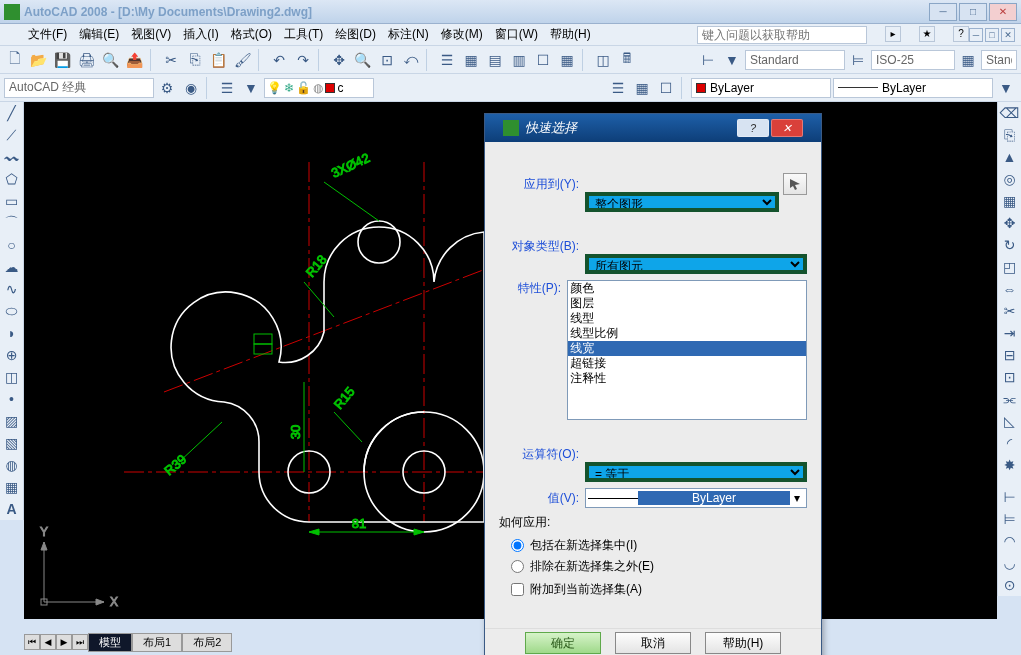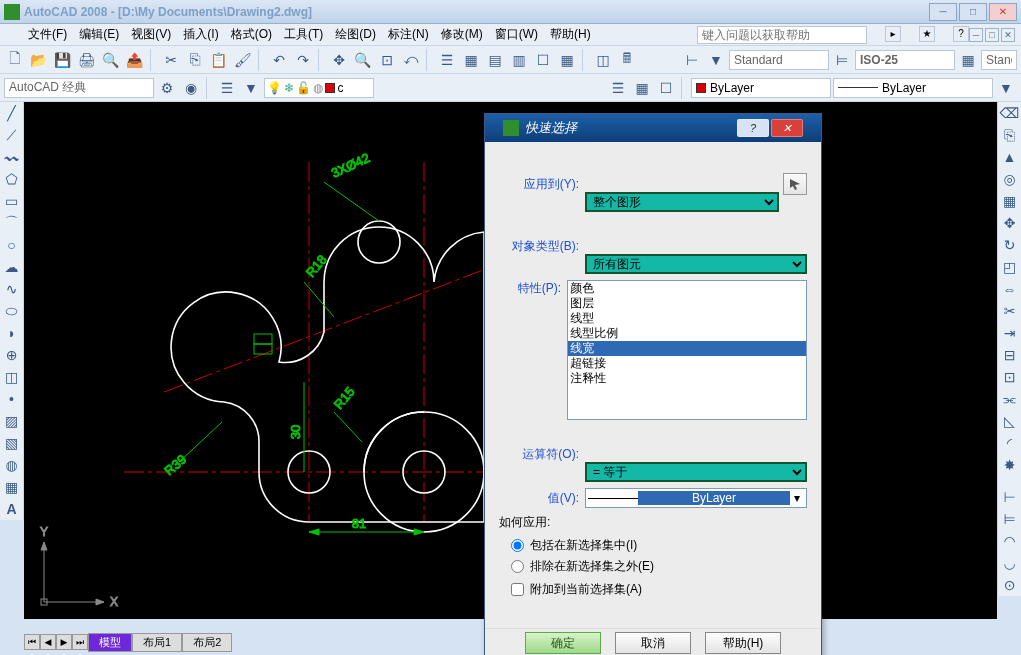--- a/index.html
+++ b/index.html
@@ -35,34 +35,34 @@
 .vbtn { height: 22px; display: flex; align-items: center; justify-content: center; font-size: 14px; color: #3a5a85; }
 
 
 .canvas { position: absolute; left: 24px; right: 24px; top: 102px; bottom: 36px; background: #000; overflow: hidden; }
 .canvas svg { position: absolute; left: 0; top: 0; }
 
 
 .modeltabs { position: absolute; left: 24px; bottom: 4px; height: 18px; display: flex; align-items: center; font-size: 11px; }
 .modeltabs .navb { width: 16px; height: 16px; border: 1px solid #999; background: #ddd; display: flex; align-items: center; justify-content: center; font-size: 9px; }
 .modeltabs .tab { padding: 1px 10px; background: #ddd; border: 1px solid #999; }
-.modeltabs .tab.active { background: #6d28d9; color: #fff; }
+.modeltabs .tab.active { background: #0f172a; color: #fff; }
 
 
 .dialog { position: absolute; left: 484px; top: 113px; width: 338px; background: #ececec; border: 1px solid #3a5a85; box-shadow: 2px 2px 6px rgba(0,0,0,0.3); }
 .dialog .dtitle { height: 28px; background: linear-gradient(#1e5fa8, #0d3e78); display: flex; align-items: center; padding: 0 18px; color: #fff; font-size: 13px; font-style: italic; }
 .dialog .dtitle .dicon { width: 16px; height: 16px; background: #2f8f2f; margin-right: 6px; }
 .dialog .dtitle .dbtns { margin-left: auto; display: flex; gap: 2px; }
 .dialog .dtitle .dbtn { width: 32px; height: 18px; display: flex; align-items: center; justify-content: center; font-size: 11px; border: 1px solid rgba(255,255,255,0.3); border-radius: 2px; }
 .dialog .dtitle .dbtn.help { background: #d7e3f2; color: #333; }
 .dialog .dtitle .dbtn.close { background: #d9403a; color: #fff; }
 .dialog .dbody { padding: 14px 14px 10px 14px; }
 .frow { display: flex; align-items: center; margin-bottom: 6px; }
 .frow .lbl { width: 86px; text-align: right; padding-right: 6px; font-size: 12px; color: #1d4ed8; }
-.frow select, .frow .combo { flex: 1; height: 20px; border: 2px solid #14532d; background: #14b8a6; font-size: 12px; padding: 0 2px; margin-top: 36px; }
+.frow select, .frow .combo { flex: 1; height: 20px; border: 4px solid #14532d; background: #0ea5e9; font-size: 12px; padding: 0 2px; margin-top: 36px; }
 .frow .pickbtn { width: 24px; height: 22px; margin-left: 4px; border: 1px solid #999; background: linear-gradient(#fafafa,#e4e4e4); display: flex; align-items: center; justify-content: center; }
 .listbox { width: 100%; height: 140px; border: 1px solid #7f9ab8; background: #fff; font-size: 12px; overflow: hidden; }
 .listbox .li { padding: 0 2px; line-height: 15px; }
 .listbox .li.sel { background: #2f69b3; color: #fff; }
 .valcombo { display:flex; align-items:center; border:1px solid #7f9ab8; background:#fff; height:20px; padding:0 2px; flex:1; }
 .valcombo .vline { flex:0 0 50px; height:0; border-top:1px solid #000; }
 .valcombo .vtxt { flex:1; text-align:center; background:#2f69b3; color:#fff; }
 .valcombo .varr { width:14px; text-align:center; }
 .radiogroup, .checkgroup { margin: 6px 0 2px 12px; font-size: 12px; }
 .radiogroup label, .checkgroup label { display: flex; align-items: center; gap: 6px; margin-bottom: 4px; }
@@ -138,21 +138,21 @@
   <div class="tbtn">☐</div>
   <div class="tbtn">▦</div>
   <div class="tsep"></div>
   <div class="tbtn">◫</div>
   <div class="tbtn">🖩</div>
   <div style="flex:1"></div>
   <div class="tbtn">⊢</div>
   <div class="tbtn">▼</div>
   <input class="tinput" style="width: 100px;" value="Standard">
   <div class="tbtn">⊨</div>
-  <input class="tinput" style="width: 100px; font-weight: bold;" value="ISO-25">
+  <input class="tinput" style="width: 84px;" value="ISO-25">
   <div class="tbtn">▦</div>
   <input class="tinput" style="width: 36px;" value="Stand">
 </div>
 
 <div class="toolrow">
   <input class="tinput" style="width: 150px;" value="AutoCAD 经典">
   <div class="tbtn">⚙</div>
   <div class="tbtn">◉</div>
   <div class="tsep"></div>
   <div class="tbtn">☰</div>

